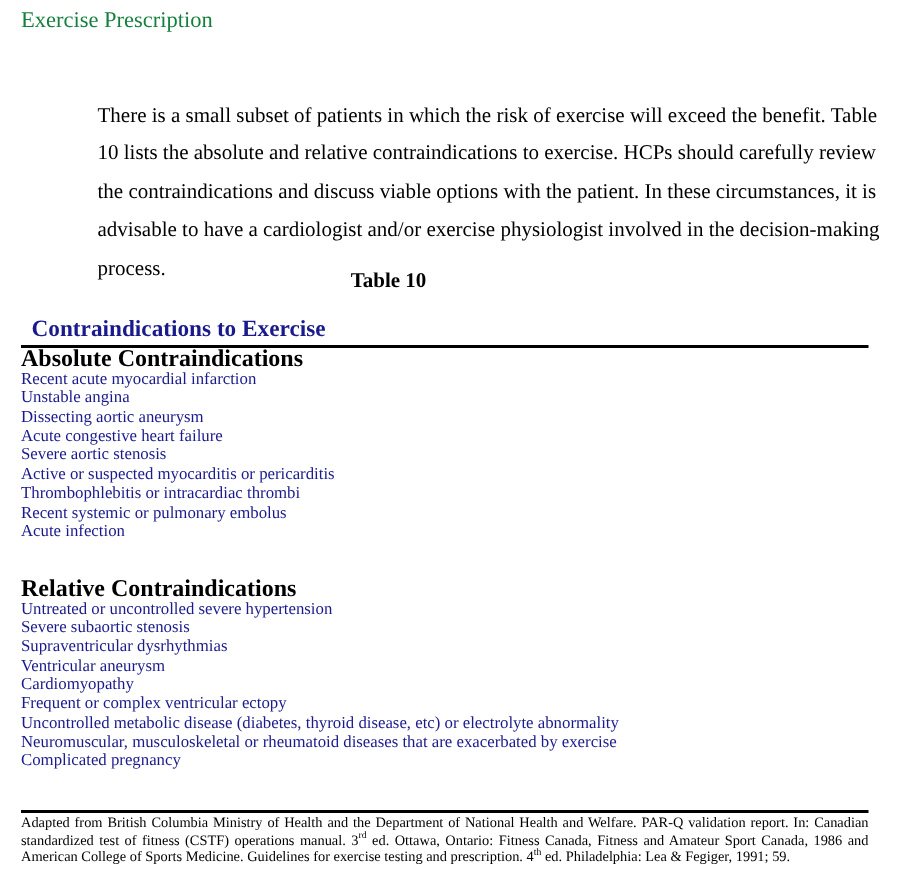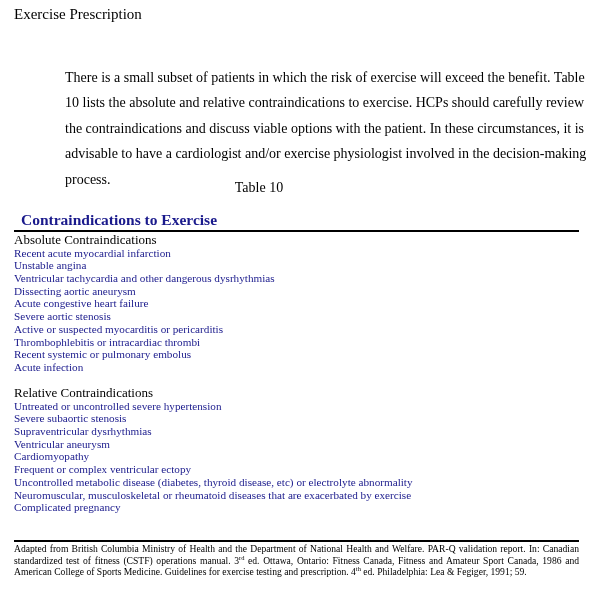--- a/index.html
+++ b/index.html
@@ -1,25 +1,25 @@
 <!DOCTYPE html>
 <html><head>
 <meta charset="utf-8">
 <style>
   html, body { margin:0; padding:0; background:#ffffff; }
   body { width:600px; height:596px; position:relative; overflow:hidden;
          font-family:"Liberation Serif", serif; color:#000; }
-  .section-title { position:absolute; left:14px; top:6px; font-size:15px; color:#000000; }
+  .section-title { position:absolute; left:14px; top:6px; font-size:15px; color:#15803d; }
   .para { position:absolute; left:52px; top:52px; width:530px; font-size:14px; line-height:25.4px; margin:13px; text-align:left; }
-  .table-caption { position:absolute; left:0; width:518px; top:180px; text-align:center; font-weight:normal; font-size:14px; }
+  .table-caption { position:absolute; left:0; width:518px; top:180px; text-align:center; font-weight:bold; font-size:14px; }
   .table-title { position:absolute; left:21px; top:211px; font-size:15.5px; font-weight:bold; color:#1a1a8c; }
   .rule { position:absolute; left:14px; width:565px; background:#000; }
   .rule.top { top:230px; height:2px; }
   .rule.bottom { top:540px; height:2px; }
-  .group-head { font-weight:normal; font-size:13px; color:#000; line-height:12.6px; }
+  .group-head { font-weight:bold; font-size:16px; color:#000; line-height:12.6px; }
   .item { font-size:11.2px; color:#1a1a8c; line-height:12.7px; white-space:nowrap; }
   .block { position:absolute; left:14px; }
   .abs { top:234px; }
   .rel { top:387px; }
   .source { position:absolute; left:14px; top:543px; width:565px; font-size:9.6px; line-height:11.6px; text-align:justify; color:#000; }
   sup { font-size:6.5px; vertical-align:super; line-height:0; }
 </style>
 </head>
 <body>
 
@@ -30,21 +30,20 @@
 <div class="table-caption">Table 10</div>
 
 <div class="table-title">Contraindications to Exercise</div>
 
 <div class="rule top"></div>
 
 <div class="block abs">
   <div class="group-head">Absolute Contraindications</div>
   <div class="item">Recent acute myocardial infarction</div>
   <div class="item">Unstable angina</div>
-  <div class="item">Ventricular tachycardia and other dangerous dysrhythmias</div>
   <div class="item">Dissecting aortic aneurysm</div>
   <div class="item">Acute congestive heart failure</div>
   <div class="item">Severe aortic stenosis</div>
   <div class="item">Active or suspected myocarditis or pericarditis</div>
   <div class="item">Thrombophlebitis or intracardiac thrombi</div>
   <div class="item">Recent systemic or pulmonary embolus</div>
   <div class="item">Acute infection</div>
 </div>
 
 <div class="block rel">

